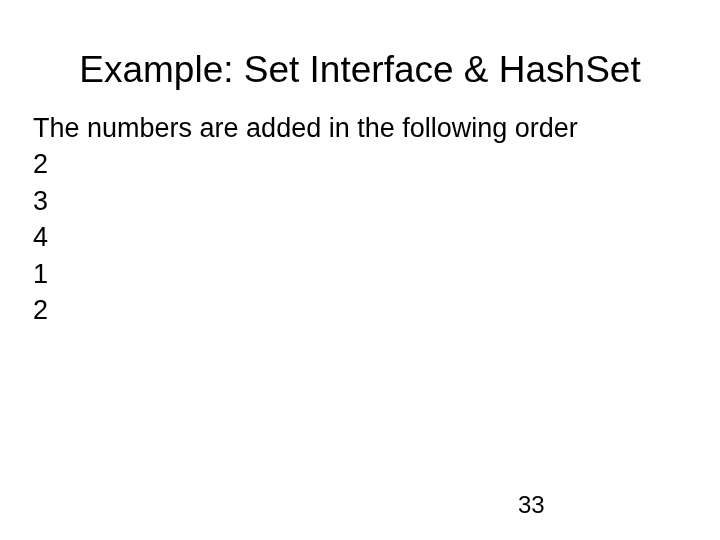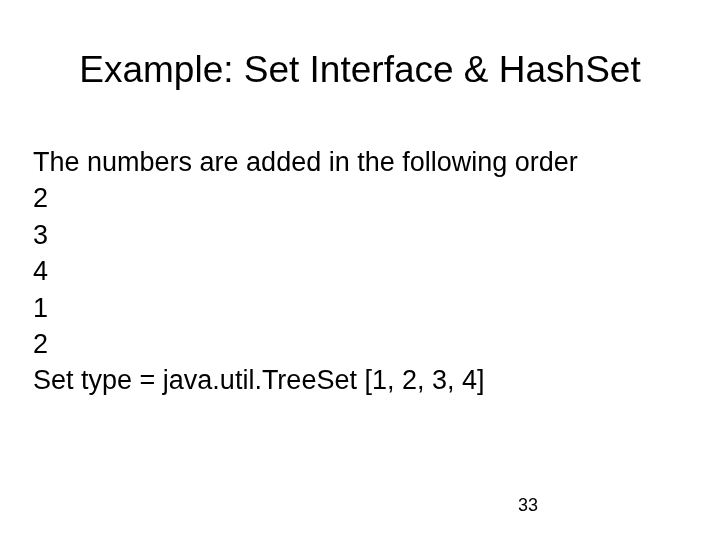--- a/index.html
+++ b/index.html
@@ -36,39 +36,39 @@
     font-weight: 400;
     color: #000000;
     white-space: nowrap;
     letter-spacing: 0px;
   }
 
   
   .body-block {
     position: absolute;
     left: 33px;
-    top: 144px;
+    top: 110px;
     width: 660px;
   }
 
   .body-line {
     font-size: 27px;
     line-height: 36.4px;
     font-weight: 400;
     color: #000000;
     white-space: nowrap;
     letter-spacing: 0px;
   }
 
   
   .page-number {
     position: absolute;
     left: 518px;
     top: 494px;
-    font-size: 18px;
+    font-size: 24px;
     line-height: 22px;
     font-weight: 400;
     color: #000000;
   }
 </style>
 </head>
 <body>
 
 <div class="slide">
 
@@ -82,20 +82,19 @@
 
     <div class="body-line">3</div>
 
     <div class="body-line">4</div>
 
     <div class="body-line">1</div>
 
     <div class="body-line">2</div>
 
 
-    <div class="body-line">Set type = java.util.TreeSet [1, 2, 3, 4]</div>
 
 
   </div>
 
   <div class="page-number">33</div>
 
 </div>
 
 </body></html>

